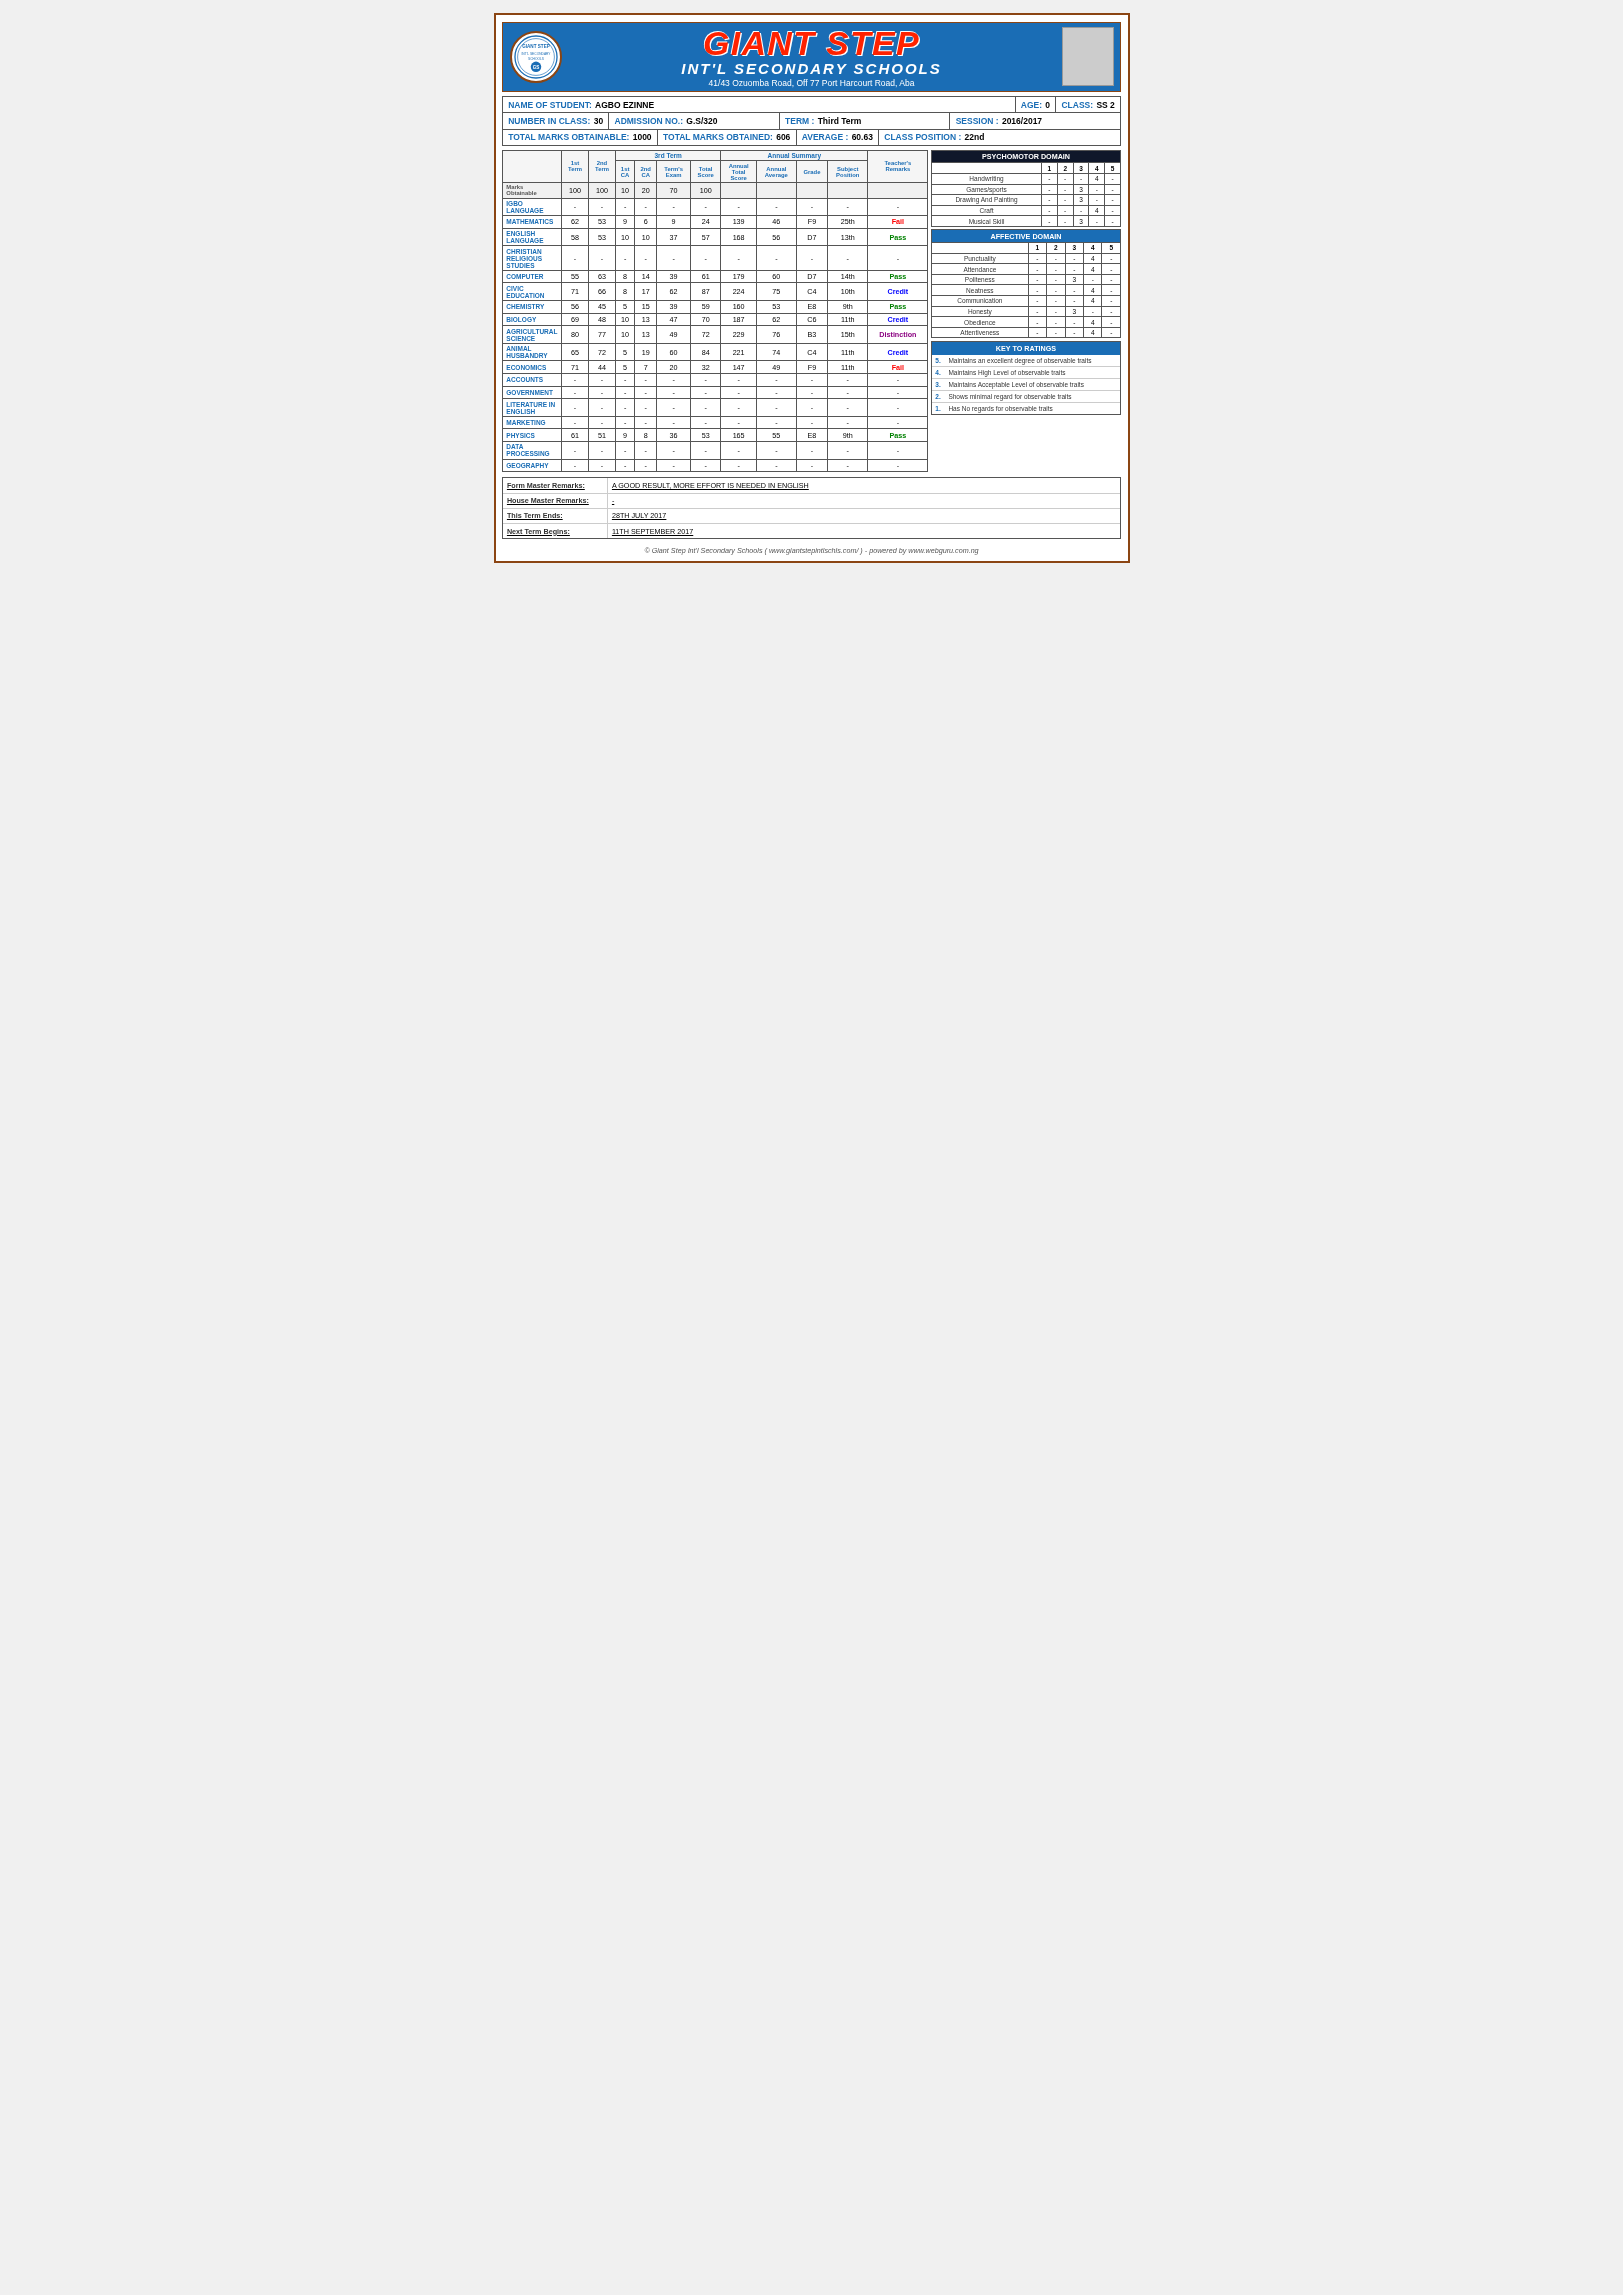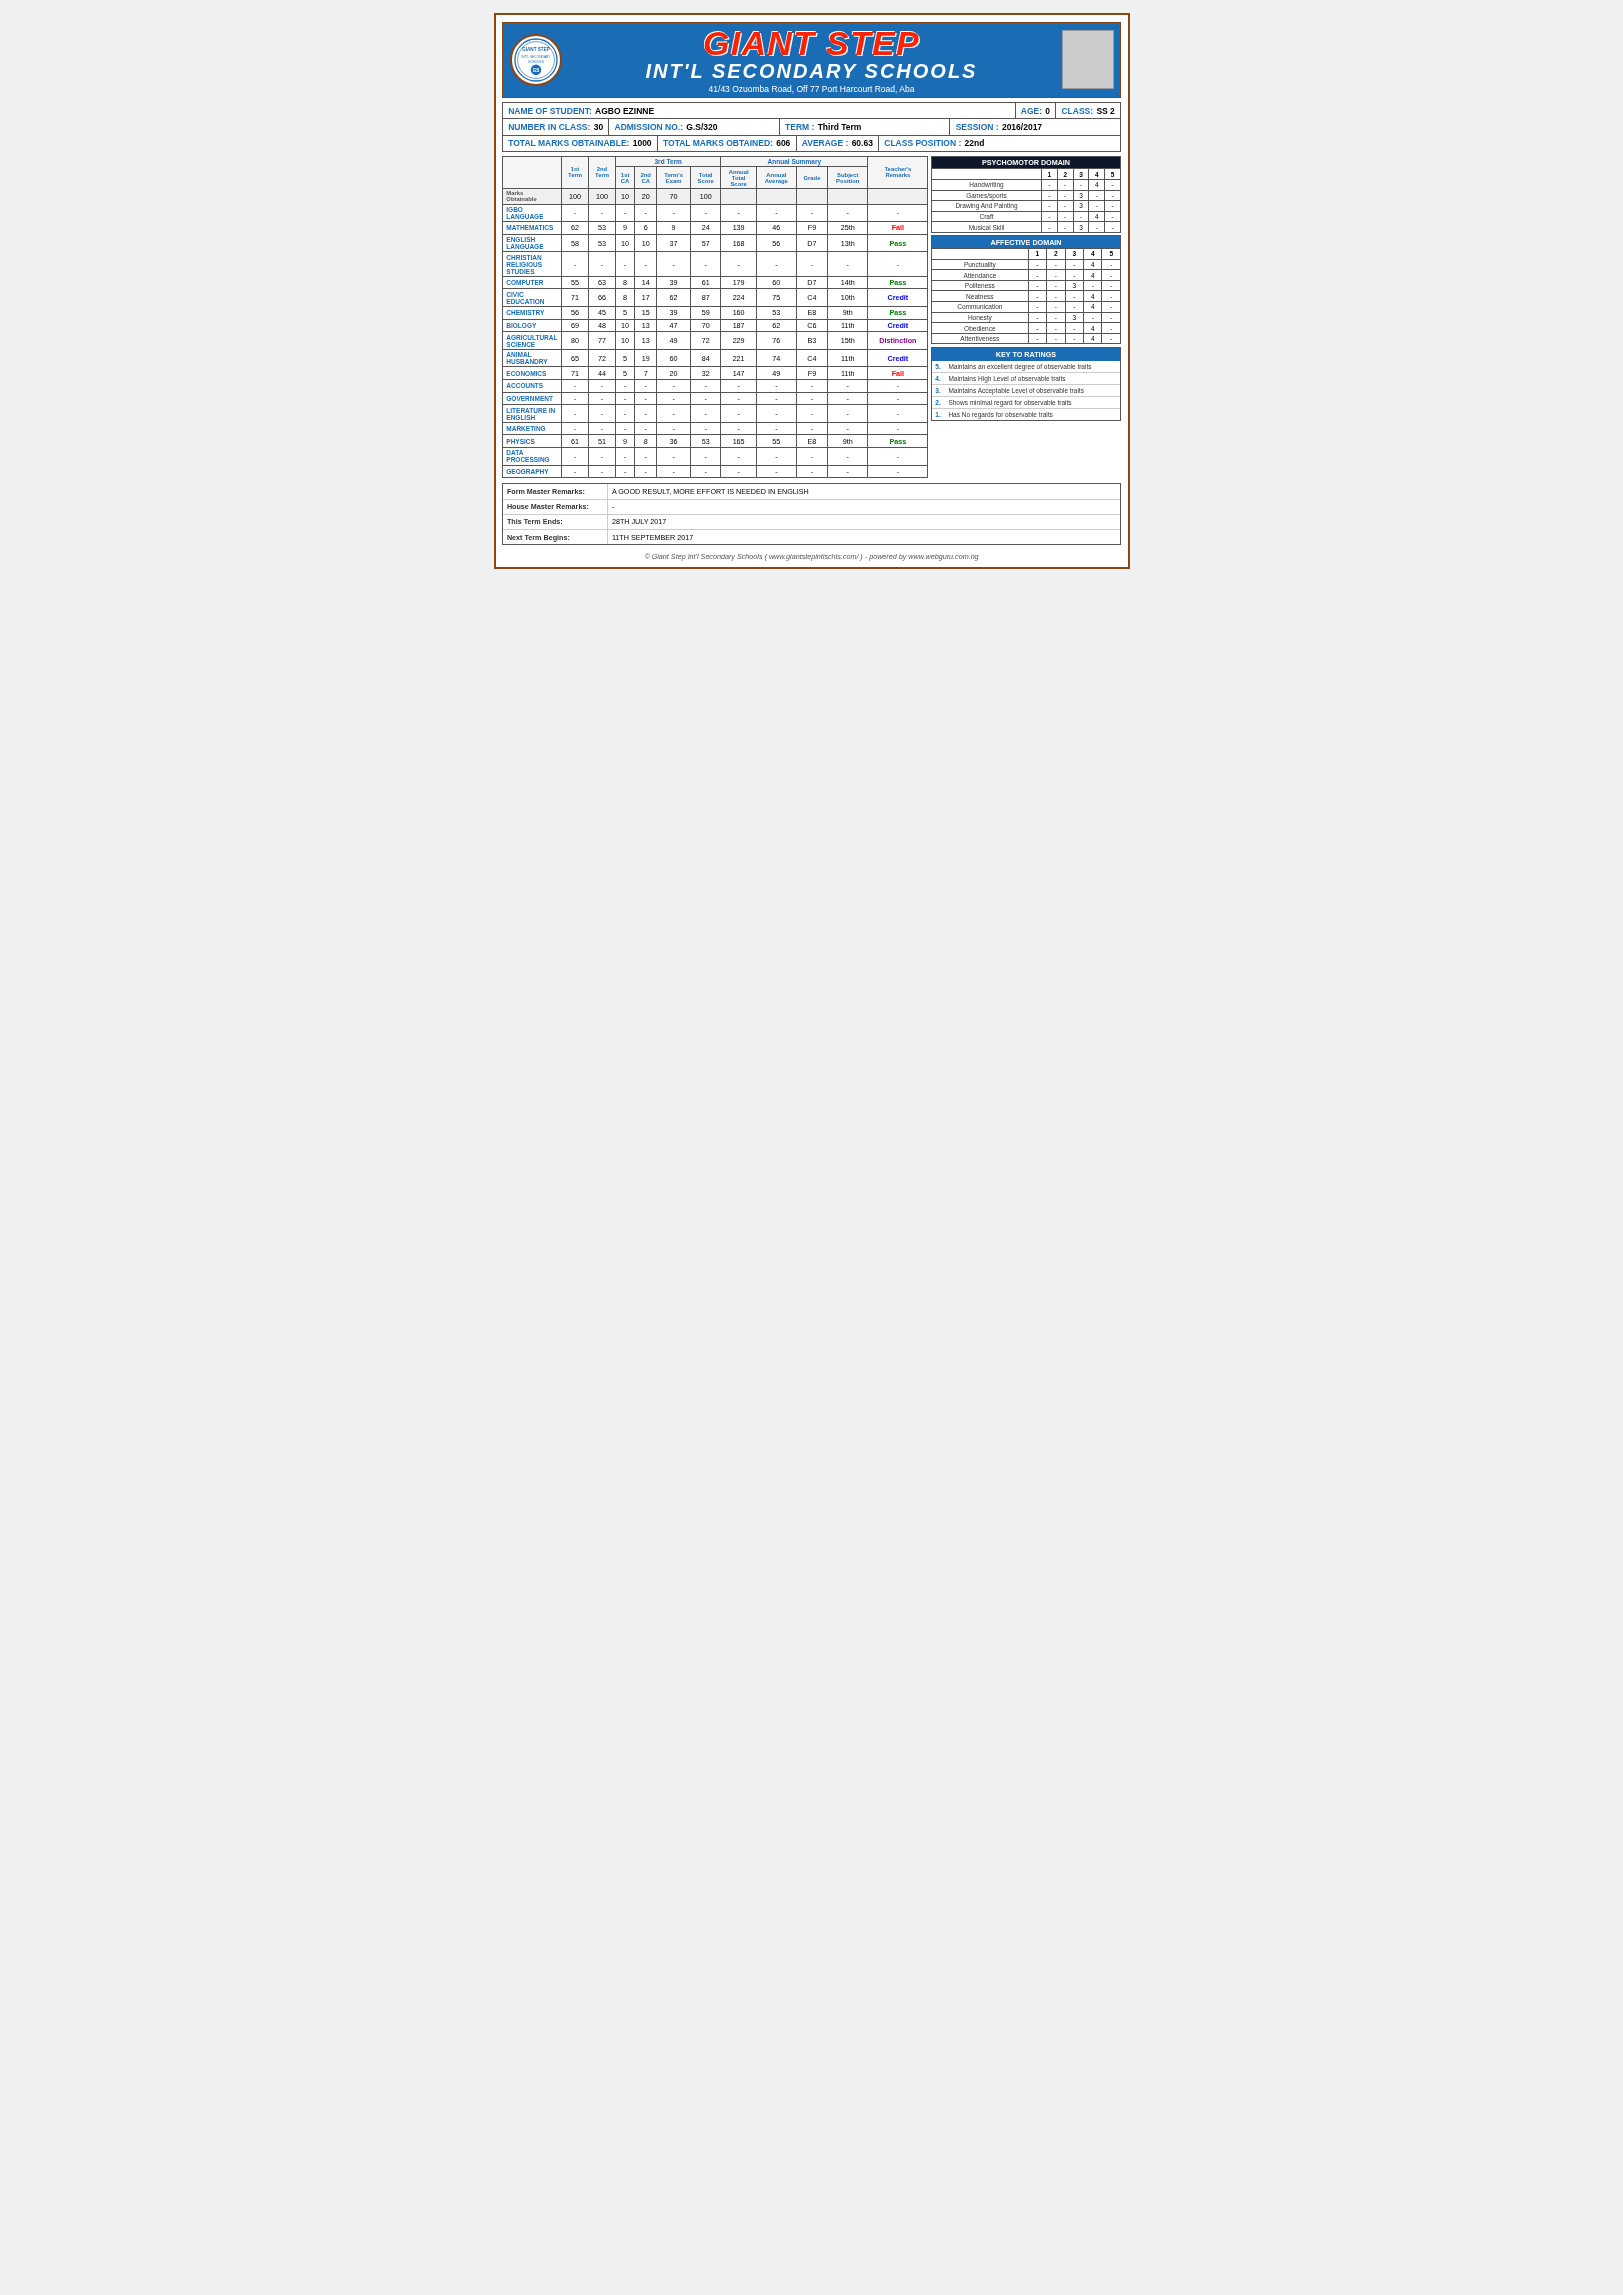--- a/index.html
+++ b/index.html
@@ -44,21 +44,21 @@
     .school-name {
       font-size: 34px;
       font-weight: 900;
       color: #ff2200;
       text-shadow: 1.3px 1.3px 0 #fff, -0.7px -0.7px 0 #fff;
       font-style: italic;
       letter-spacing: 1.3px;
       line-height: 1;
     }
     .school-sub {
-      font-size: 20px;
+      font-size: 15px;
       font-weight: 700;
       color: #fff;
       font-style: italic;
       letter-spacing: 2px;
     }
     .school-address {
       font-size: 8.5px;
       color: #fff;
       margin-top: 1.3px;
     }
@@ -208,20 +208,21 @@
     .key-text { color: #333; }
     
     .remarks-section {
       margin-top: 5.2px;
       border: 0.7px solid #555;
       font-size: 7.2px;
     }
     .remark-row {
       display: flex;
       border-bottom: 0.7px solid #ccc;
+      text-decoration: underline;
     }
     .remark-row:last-child { border-bottom: none; }
     .remark-label {
       width: 105px;
       padding: 2.6px 3.9px;
       border-right: 0.7px solid #ccc;
       font-weight: 600;
       color: #333;
       flex-shrink: 0;
     }

